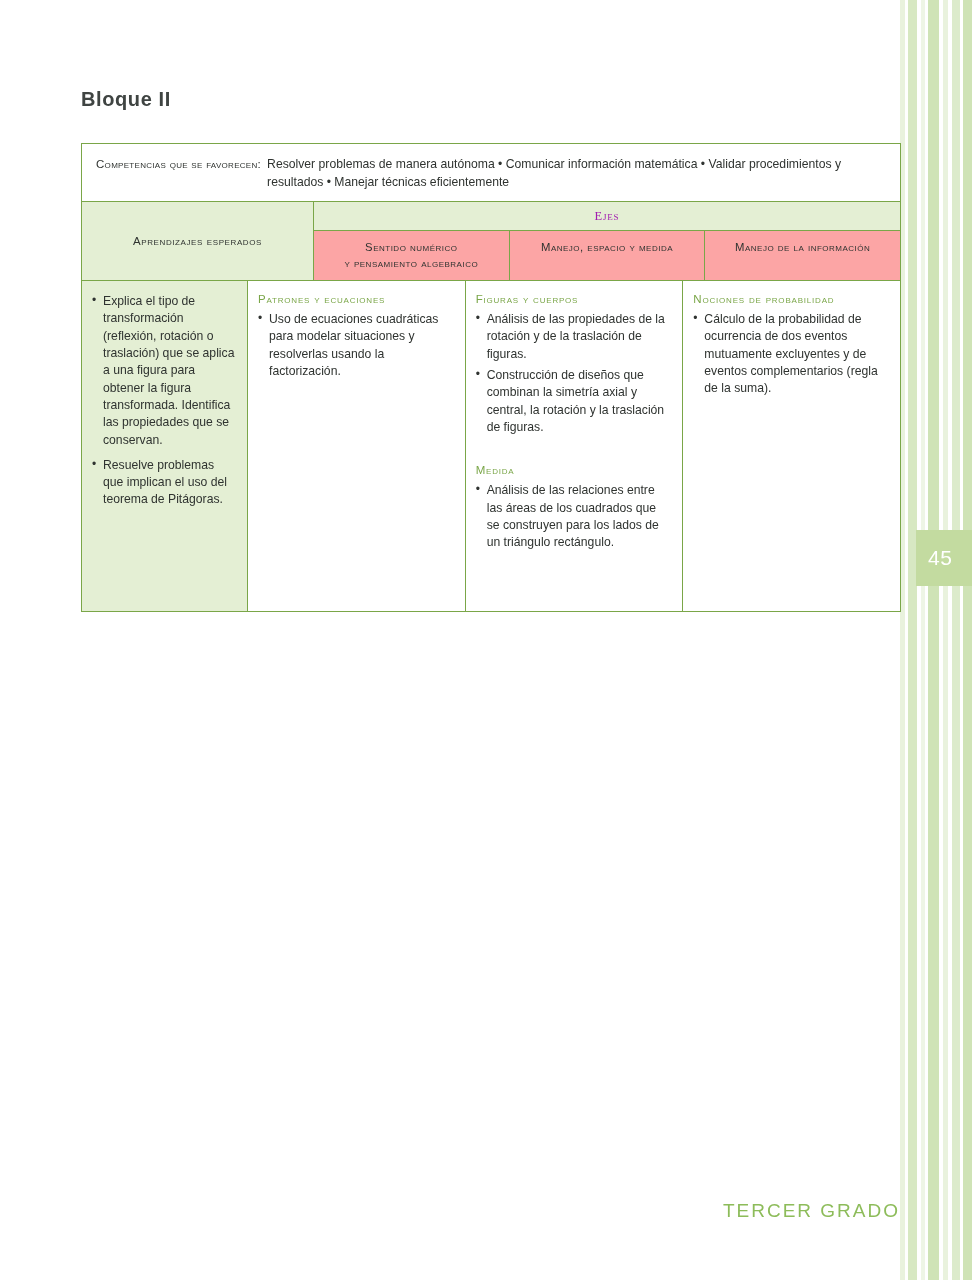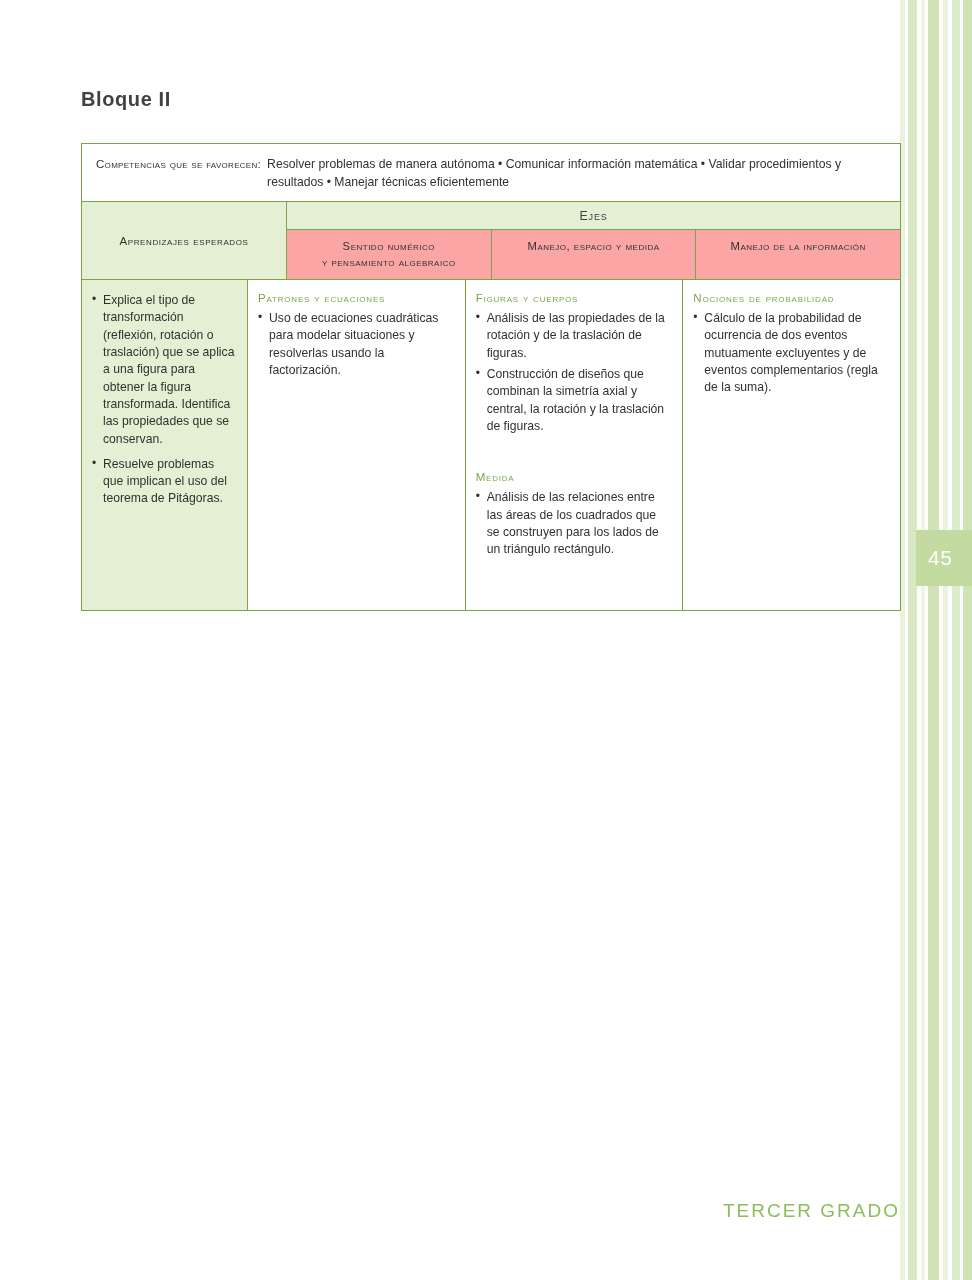--- a/index.html
+++ b/index.html
@@ -88,21 +88,21 @@
     font-size: 12.2px;
     color: #2f3330;
     line-height: 1.45;
   }
 
   .head-row {
     display: flex;
     border-bottom: 1px solid #7aa648;
   }
   .aprend-cell {
-    width: 205px;
+    width: 232px;
     background: #e4efd4;
     border-right: 1px solid #7aa648;
     display: flex;
     align-items: center;
     justify-content: center;
     box-sizing: border-box;
     padding: 6px 8px;
   }
   .aprend-cell span {
     font-size: 11.5px;
@@ -113,23 +113,24 @@
   }
   .ejes-col {
     flex: 1;
   }
   .ejes-title {
     background: #e4efd4;
     border-bottom: 1px solid #7aa648;
     text-align: center;
     padding: 7px 0 6px 0;
     font-size: 12.5px;
-    color: #404040;
+    color: #a21caf;
     font-variant: small-caps;
     letter-spacing: 0.8px;
+    font-family: Liberation Serif, serif;
   }
   .ejes-sub {
     display: flex;
     background: #fca5a5;
   }
   .ejes-sub .sub {
     flex: 1;
     text-align: center;
     padding: 9px 6px;
     font-size: 11.3px;
@@ -165,21 +166,21 @@
   }
 
   .sec-title {
     font-size: 11.5px;
     color: #7aa648;
     font-variant: small-caps;
     letter-spacing: 0.8px;
     margin-bottom: 6px;
   }
   .sec-title.mt {
-    margin-top: 36px;
+    margin-top: 28px;
   }
 
   ul.items {
     list-style: none;
     margin: 0;
     padding: 0;
   }
   ul.items li {
     position: relative;
     padding-left: 11px;

